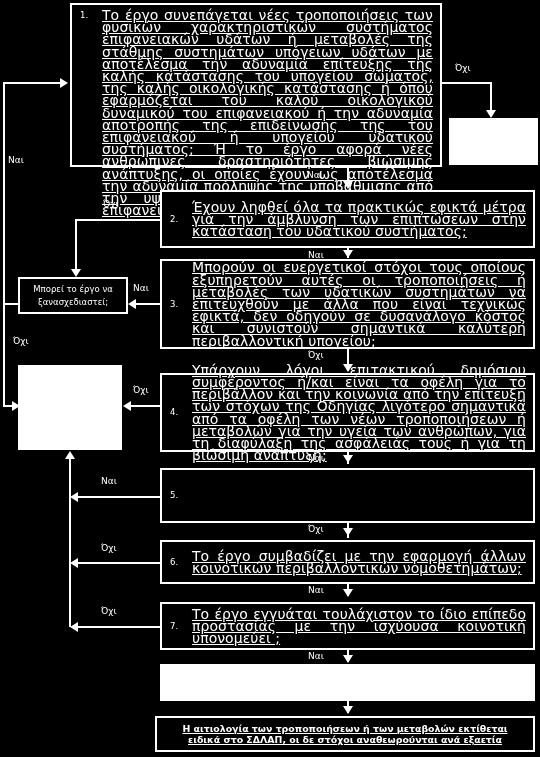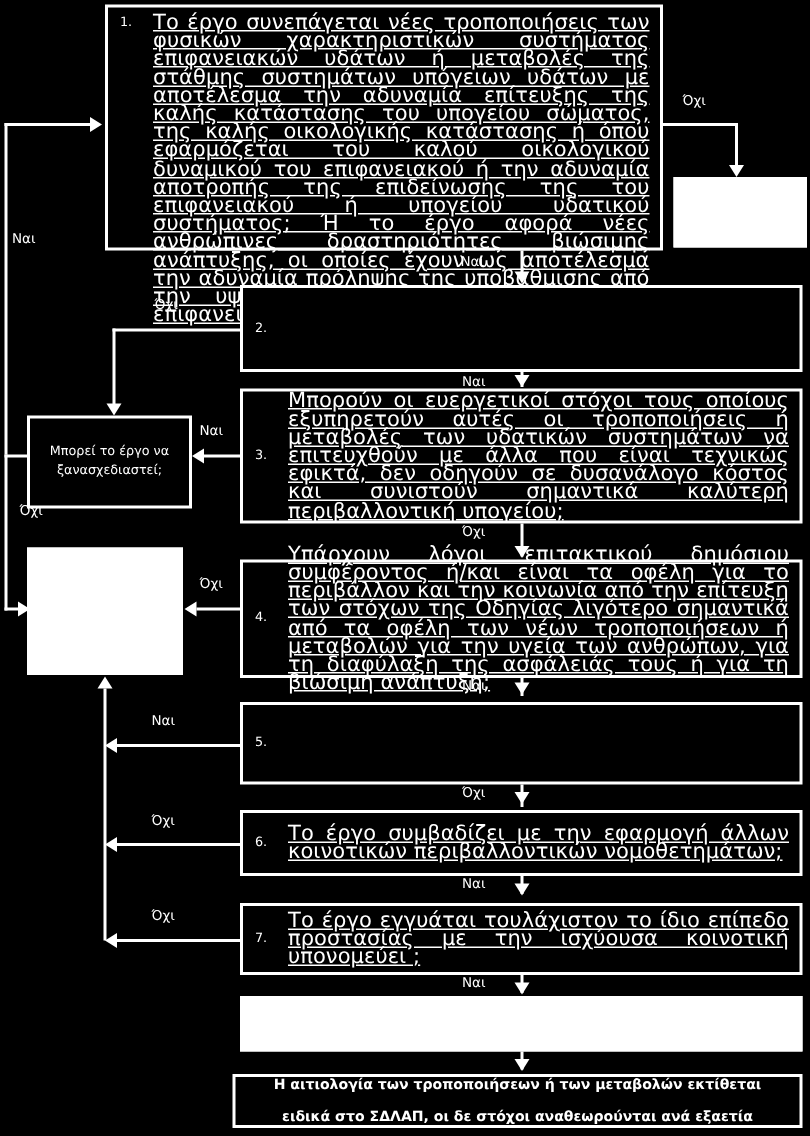--- a/index.html
+++ b/index.html
@@ -107,23 +107,24 @@
     position: absolute;
     box-sizing: border-box;
     border: 2px solid #ffffff;
     background: #000000;
     color: #ffffff;
     display: flex;
     align-items: center;
     justify-content: center;
     text-align: center;
     font-size: 9.4px;
-    line-height: 21px;
+    line-height: 11px;
     font-weight: bold;
     padding: 2px 8px;
+    text-decoration: underline;
   }
 </style>
 </head>
 <body>
 
 <div id="canvas">
 
   <div class="qbox" style="left:70px; top:3px; width:372px; height:164px;">
     <div class="qnum">1.</div>
     <div class="qtext justify-all">Το έργο συνεπάγεται νέες τροποποιήσεις των φυσικών χαρακτηριστικών συστήματος επιφανειακών υδάτων ή μεταβολές της στάθμης συστημάτων υπόγειων υδάτων με αποτέλεσμα την αδυναμία επίτευξης της καλής κατάστασης του υπογείου σώματος, της καλής οικολογικής κατάστασης ή όπου εφαρμόζεται του καλού οικολογικού δυναμικού του επιφανειακού ή την αδυναμία αποτροπής της επιδείνωσης της του επιφανειακού ή υπογείου υδατικού συστήματος; Ή το έργο αφορά νέες ανθρώπινες δραστηριότητες βιώσιμης ανάπτυξης, οι οποίες έχουν ως αποτέλεσμα την αδυναμία πρόληψης της υποβάθμισης από την υψηλή στην καλή κατάσταση ενός επιφανειακού υδατικού συστήματος;</div>
@@ -135,41 +136,42 @@
   <div class="lbl" style="left:455px; top:63px;">Όχι</div>
 
   <div class="whitebox" style="left:449px; top:118px; width:89px; height:47px;"></div>
 
   <div class="ln lnv" style="left:347px; top:167px; height:16px;"></div>
   <div class="arrow arrow-down" style="left:343px; top:181px;"></div>
   <div class="lbl" style="left:307px; top:170px;">Ναι</div>
 
   <div class="qbox" style="left:160px; top:190px; width:375px; height:58px; align-items:center;">
     <div class="qnum">2.</div>
+    <div class="qtext justify-all">Έχουν ληφθεί όλα τα πρακτικώς εφικτά μέτρα για την άμβλυνση των επιπτώσεων στην κατάσταση του υδατικού συστήματος;</div>
   </div>
 
   <div class="ln lnh" style="left:75px; top:219px; width:85px;"></div>
   <div class="ln lnv" style="left:75px; top:219px; height:52px;"></div>
   <div class="arrow arrow-down" style="left:71px; top:269px;"></div>
   <div class="lbl" style="left:103px; top:199px;">Όχι</div>
 
   <div class="ln lnv" style="left:347px; top:248px; height:10px;"></div>
   <div class="arrow arrow-down" style="left:343px; top:250px;"></div>
   <div class="lbl" style="left:308px; top:250px;">Ναι</div>
 
   <div class="qbox" style="left:160px; top:259px; width:375px; height:90px; align-items:center;">
     <div class="qnum">3.</div>
     <div class="qtext justify-all">Μπορούν οι ευεργετικοί στόχοι τους οποίους εξυπηρετούν αυτές οι τροποποιήσεις ή μεταβολές των υδατικών συστημάτων να επιτευχθούν με άλλα που είναι τεχνικώς εφικτά, δεν οδηγούν σε δυσανάλογο κόστος και συνιστούν σημαντικά καλύτερη περιβαλλοντική υπογείου;</div>
   </div>
 
   <div class="ln lnh" style="left:136px; top:303px; width:24px;"></div>
   <div class="arrow arrow-left" style="left:128px; top:299px;"></div>
   <div class="lbl" style="left:133px; top:283px;">Ναι</div>
 
-  <div class="plainbox" style="left:18px; top:277px; width:110px; height:62px; padding:2px 4px;">
+  <div class="plainbox" style="left:18px; top:277px; width:110px; height:37px; padding:2px 4px;">
     <span>Μπορεί το έργο να ξανασχεδιαστεί;</span>
   </div>
 
   <div class="ln lnh" style="left:3px; top:303px; width:16px;"></div>
   <div class="ln lnv" style="left:3px; top:82px; height:221px;"></div>
   <div class="ln lnh" style="left:3px; top:82px; width:58px;"></div>
   <div class="arrow arrow-right" style="left:60px; top:78px;"></div>
   <div class="lbl" style="left:8px; top:155px;">Ναι</div>
 
   <div class="ln lnv" style="left:3px; top:303px; height:104px;"></div>

